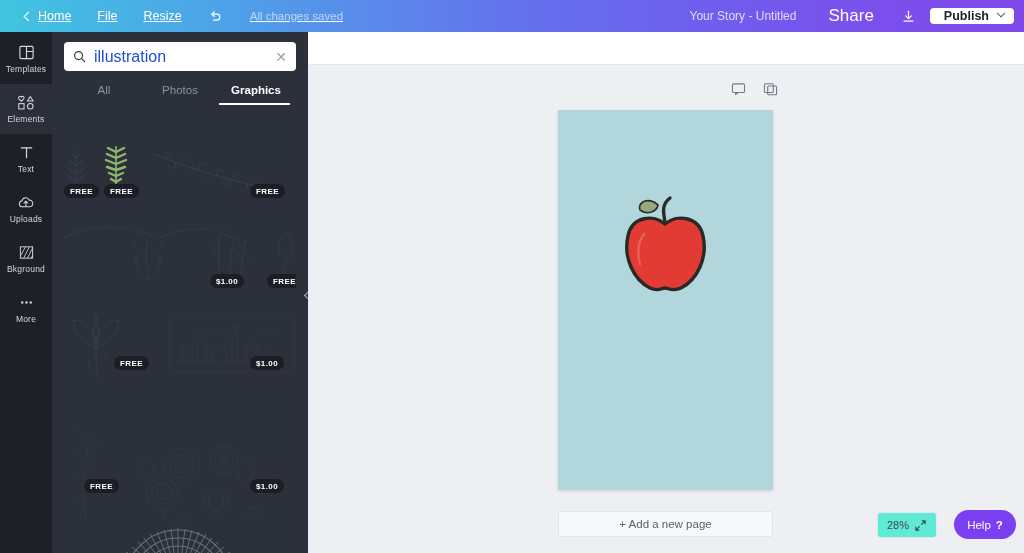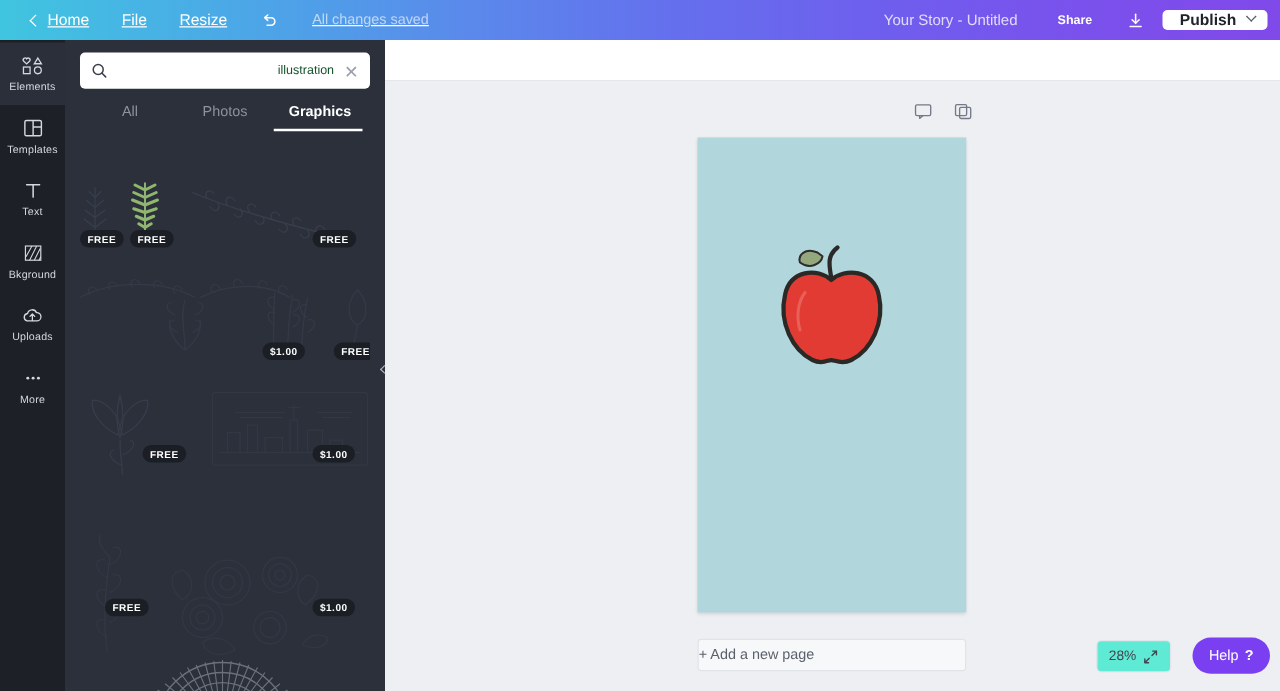--- a/index.html
+++ b/index.html
@@ -31,21 +31,21 @@
     width: 7px; height: 7px; border-left: 1.7px solid #fff;
     border-bottom: 1.7px solid #fff; transform: rotate(45deg);
     margin-right: 1px;
   }
   .saved-text { color: rgba(255,255,255,.62); font-size: 11.5px; padding-left: 14px; font-style: normal; }
   .hdr-right {
     margin-left: auto; display: flex; align-items: center; gap: 0; padding-right: 10px;
   }
   .doc-title { color: rgba(255,255,255,.78); font-size: 12px; padding-right: 18px; }
   .share-btn {
-    color: #fff; font-size: 10px; padding: 5px 14px; border-radius: 4px; cursor: pointer; font-weight: bold;
+    color: #fff; font-size: 17px; padding: 5px 14px; border-radius: 4px; cursor: pointer;
   }
   .dl-btn {
     width: 30px; height: 24px; display: flex; align-items: center; justify-content: center;
     cursor: pointer; margin: 0 6px;
   }
   .publish-btn {
     background: #ffffff; color: #21232b; font-size: 12.5px; font-weight: bold;
     border-radius: 4px; padding: 5px 10px 5px 14px; display: flex; align-items: center;
     gap: 9px; cursor: pointer; height: 16px;
   }
@@ -70,21 +70,21 @@
   
   .panel {
     position: absolute; top: 32px; left: 52px; width: 256px; height: 521px;
     background: #2b303b; overflow: hidden;
   }
   .search-wrap { padding: 10px 12px 0 12px; }
   .search-box {
     background: #ffffff; border-radius: 4px; height: 29px;
     display: flex; align-items: center; padding: 0 9px; gap: 8px;
   }
-  .search-val { flex: 1; font-size: 10px; color: #14532d; text-align: right; }
+  .search-val { flex: 1; font-size: 16px; color: #1d4ed8; }
   .sx { cursor: pointer; color: #9aa0ab; font-size: 14px; line-height: 1; }
   .tabs { display: flex; margin-top: 13px; padding: 0 2px; position: relative; }
   .tab {
     flex: 1; text-align: center; font-size: 11.5px; color: #8c929e;
     padding-bottom: 9px; cursor: pointer;
   }
   .tab.active { color: #ffffff; font-weight: bold; }
   .tab.active::after {
     content: ""; position: absolute; bottom: 0; height: 2px; background: #fff;
     left: 66.6%; width: 31%;
@@ -112,21 +112,21 @@
   }
   .page-tools { position: absolute; top: 17px; left: 423px; display: flex; gap: 17px; }
   .ptool { cursor: pointer; color: #6c727e; }
   .canvas {
     position: absolute; top: 45px; left: 250px; width: 215px; height: 380px;
     background: #b1d7dd; box-shadow: 0 1px 3px rgba(0,0,0,.13);
   }
   .addpage {
     position: absolute; top: 446px; left: 250px; width: 215px; height: 26px;
     background: #f7f8f9; border: 1px solid #e0e3e8; border-radius: 3px;
-    display: flex; align-items: center; justify-content: flex-start;
+    display: flex; align-items: center; justify-content: center;
     font-size: 11.5px; color: #5b616d; cursor: pointer;
   }
   .zoomctl {
     position: absolute; top: 447px; left: 569px; width: 60px; height: 26px;
     background: #5eead4; border: 1px solid #e2e5ea; border-radius: 4px;
     display: flex; align-items: center; justify-content: center; gap: 5px;
     font-size: 11px; color: #40454f; cursor: pointer;
   }
   .helpbtn {
     position: absolute; top: 445px; left: 646px; width: 62px; height: 29px;
@@ -175,69 +175,69 @@
       </div>
       <div class="publish-btn">
         <span>Publish</span>
         <span class="chev-dn"></span>
       </div>
     </div>
   </div>
 
   <div class="rail">
 
+    <div class="rail-item">
+      <span class="rail-ico">
+        <svg width="17" height="17" viewBox="0 0 18 18">
+          <rect x="2" y="2.5" width="14" height="13" rx="1.4" fill="none" stroke="#d5d8e0" stroke-width="1.2"></rect>
+          <path d="M9 2.5 V15.5 M9 8 H16" stroke="#d5d8e0" stroke-width="1.2"></path>
+        </svg>
+      </span>
+      <span class="rail-label">Templates</span>
+    </div>
+
     <div class="rail-item active">
       <span class="rail-ico">
         <svg width="19" height="17" viewBox="0 0 20 18">
           <path d="M4.5 3.2 a1.6 1.6 0 0 1 2.6 1.9 L4.5 7.6 L1.9 5.1 A1.6 1.6 0 0 1 4.5 3.2Z" fill="none" stroke="#d5d8e0" stroke-width="1.1"></path>
           <path d="M14 2.6 L17 7.4 H11 Z" fill="none" stroke="#d5d8e0" stroke-width="1.1"></path>
           <rect x="1.8" y="10.2" width="5.6" height="5.6" fill="none" stroke="#d5d8e0" stroke-width="1.1"></rect>
           <circle cx="14" cy="13" r="2.9" fill="none" stroke="#d5d8e0" stroke-width="1.1"></circle>
         </svg>
       </span>
       <span class="rail-label">Elements</span>
     </div>
 
     <div class="rail-item">
       <span class="rail-ico">
         <svg width="17" height="17" viewBox="0 0 18 18">
-          <rect x="2" y="2.5" width="14" height="13" rx="1.4" fill="none" stroke="#d5d8e0" stroke-width="1.2"></rect>
-          <path d="M9 2.5 V15.5 M9 8 H16" stroke="#d5d8e0" stroke-width="1.2"></path>
-        </svg>
-      </span>
-      <span class="rail-label">Templates</span>
+          <path d="M3.5 4 H14.5 M9 4 V14.5" stroke="#d5d8e0" stroke-width="1.3" fill="none" stroke-linecap="round"></path>
+        </svg>
+      </span>
+      <span class="rail-label">Text</span>
     </div>
 
     <div class="rail-item">
       <span class="rail-ico">
-        <svg width="17" height="17" viewBox="0 0 18 18">
-          <path d="M3.5 4 H14.5 M9 4 V14.5" stroke="#d5d8e0" stroke-width="1.3" fill="none" stroke-linecap="round"></path>
-        </svg>
-      </span>
-      <span class="rail-label">Text</span>
+        <svg width="18" height="17" viewBox="0 0 19 18">
+          <path d="M5 13.5 a3.2 3.2 0 0 1 .3-6.3 a4 4 0 0 1 7.6-.7 a3.4 3.4 0 0 1 .6 6.9 H5Z" fill="none" stroke="#d5d8e0" stroke-width="1.1"></path>
+          <path d="M9.4 13.2 V7.8 M7.4 9.6 L9.4 7.5 L11.4 9.6" stroke="#d5d8e0" stroke-width="1.1" fill="none" stroke-linecap="round" stroke-linejoin="round"></path>
+        </svg>
+      </span>
+      <span class="rail-label">Uploads</span>
     </div>
 
     <div class="rail-item">
       <span class="rail-ico">
         <svg width="17" height="17" viewBox="0 0 18 18">
           <rect x="2.5" y="3" width="13" height="12" fill="none" stroke="#d5d8e0" stroke-width="1"></rect>
           <path d="M3 12 L8 3 M6 15 L12 3 M10 15 L15 5 M14 15 L15.5 12" stroke="#d5d8e0" stroke-width=".9"></path>
         </svg>
       </span>
       <span class="rail-label">Bkground</span>
-    </div>
-
-    <div class="rail-item">
-      <span class="rail-ico">
-        <svg width="18" height="17" viewBox="0 0 19 18">
-          <path d="M5 13.5 a3.2 3.2 0 0 1 .3-6.3 a4 4 0 0 1 7.6-.7 a3.4 3.4 0 0 1 .6 6.9 H5Z" fill="none" stroke="#d5d8e0" stroke-width="1.1"></path>
-          <path d="M9.4 13.2 V7.8 M7.4 9.6 L9.4 7.5 L11.4 9.6" stroke="#d5d8e0" stroke-width="1.1" fill="none" stroke-linecap="round" stroke-linejoin="round"></path>
-        </svg>
-      </span>
-      <span class="rail-label">Uploads</span>
     </div>
 
 
     <div class="rail-item">
       <span class="rail-ico">
         <svg width="17" height="17" viewBox="0 0 18 18">
           <circle cx="4.5" cy="9" r="1.25" fill="#d5d8e0"></circle>
           <circle cx="9" cy="9" r="1.25" fill="#d5d8e0"></circle>
           <circle cx="13.5" cy="9" r="1.25" fill="#d5d8e0"></circle>
         </svg>

